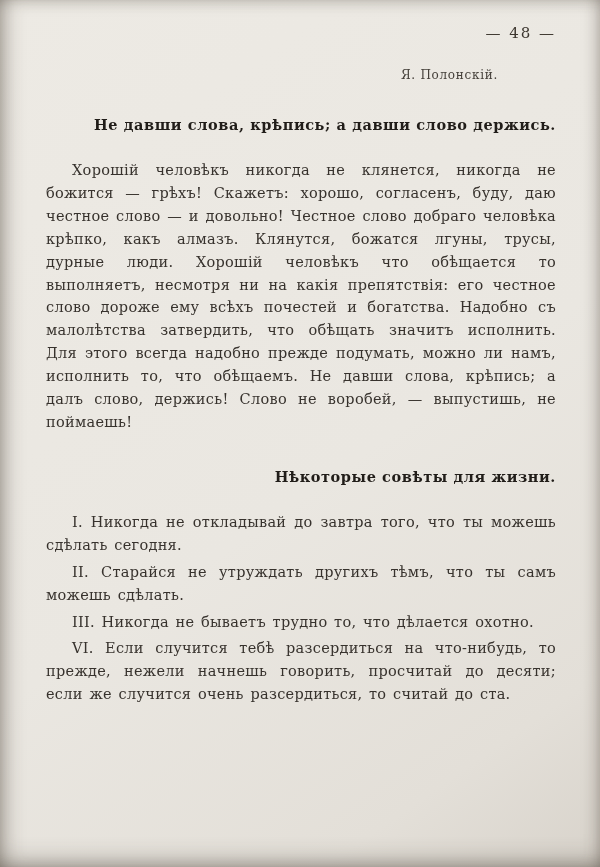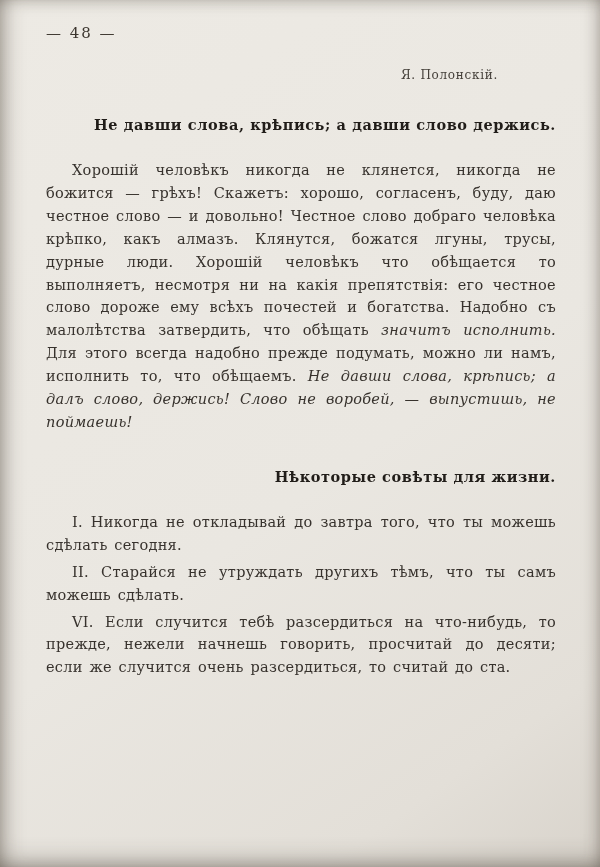--- a/index.html
+++ b/index.html
@@ -21,21 +21,21 @@
     background: linear-gradient(145deg, #edeae4 0%, #eae7e1 55%, #e3dfd8 85%, #d8d3cb 100%);
     box-shadow:
       inset 14px 0 22px -12px rgba(60,50,40,0.45),
       inset -10px 0 18px -10px rgba(60,50,40,0.35),
       inset 0 -16px 26px -14px rgba(60,50,40,0.45),
       inset 0 10px 18px -12px rgba(60,50,40,0.25);
     padding: 24px 44px 0 46px;
     color: #37322d;
   }
   .page-number {
-    text-align: left;
+    text-align: right;
     font-size: 15px;
     letter-spacing: 2px;
     color: #3c362f;
     margin-bottom: 26px;
   }
   .para {
     font-size: 14.5px;
     line-height: 1.58;
     text-align: justify;
     letter-spacing: 0.02em;
@@ -60,21 +60,20 @@
   }
   .heading {
     text-align: right;
     font-size: 14.5px;
     font-weight: bold;
     letter-spacing: 0.04em;
     color: #211d19;
     margin: 34px 0 26px 0;
   }
   .italic {
-    font-style: italic;
   }
   .list-block .para {
     margin-top: 4px;
   }
 </style>
 </head>
 <body>
 
 <div class="page">
 
@@ -84,16 +83,17 @@
 
   <h2 class="heading">Не давши слова, крѣпись; а давши слово держись.</h2>
 
   <p class="para indent"><span>Хорошій человѣкъ никогда не клянется, никогда не божится — грѣхъ! Скажетъ: хорошо, согласенъ, буду, даю честное слово — и довольно! Честное слово добраго человѣка крѣпко, какъ алмазъ. Клянутся, божатся лгуны, трусы, дурные люди. Хорошій человѣкъ что обѣщается то выполняетъ, несмотря ни на какія препятствія: его честное слово дороже ему всѣхъ почестей и богатства. Надобно съ малолѣтства затвердить, что обѣщать </span><span class="italic">значитъ исполнить.</span><span> Для этого всегда надобно прежде подумать, можно ли намъ, исполнить то, что обѣщаемъ. </span><span class="italic">Не давши слова, крѣпись; а далъ слово, держись! Слово не воробей, — выпустишь, не поймаешь!</span></p>
 
   <h2 class="heading">Нѣкоторые совѣты для жизни.</h2>
 
   <div class="list-block">
     <p class="para indent">I. Никогда не откладывай до завтра того, что ты можешь сдѣлать сегодня.</p>
     <p class="para indent">II. Старайся не утруждать другихъ тѣмъ, что ты самъ можешь сдѣлать.</p>
+    <p class="para indent">III. Никогда не бываетъ трудно то, что дѣлается охотно.</p>
     <p class="para indent">VI. Если случится тебѣ разсердиться на что-нибудь, то прежде, нежели начнешь говорить, просчитай до десяти; если же случится очень разсердиться, то считай до ста.</p>
   </div>
 
 </div>
 
 </body></html>

